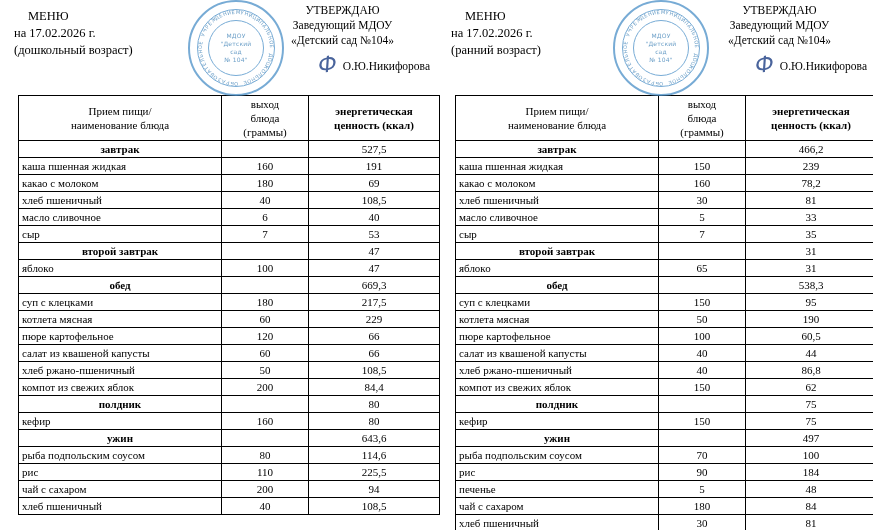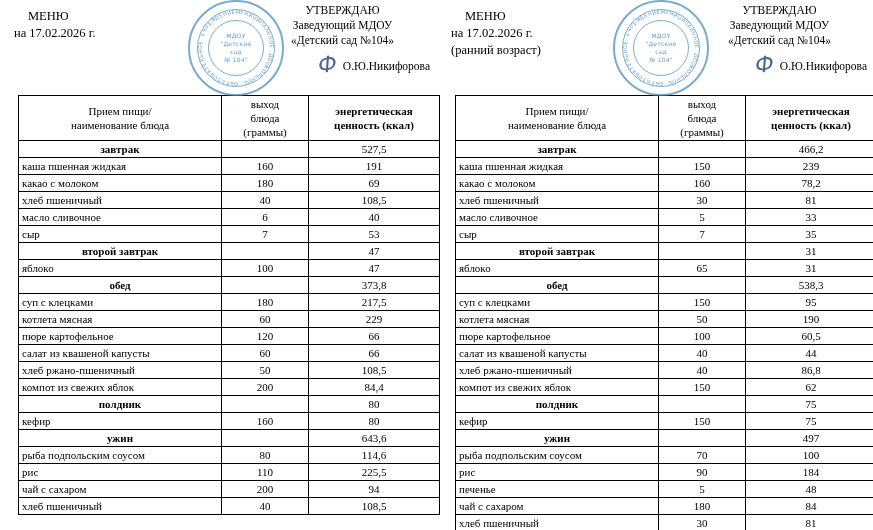--- a/index.html
+++ b/index.html
@@ -170,20 +170,21 @@
 <body>
 
 <div class="page">
   <div class="divider"></div>
 
   <div class="panel panel-left">
     <div class="header">
       <div class="menu-title">
         <div class="l1">МЕНЮ</div>
         <div>на 17.02.2026 г.</div>
+        <div>(дошкольный возраст)</div>
       </div>
 
       <div class="stamp left-stamp">
         <div class="stamp-ring-text">
             <span style="transform: rotate(-90deg) translate(39px) rotate(90deg);">М</span>
             <span style="transform: rotate(-82.9412deg) translate(39px) rotate(90deg);">У</span>
             <span style="transform: rotate(-75.8824deg) translate(39px) rotate(90deg);">Н</span>
             <span style="transform: rotate(-68.8235deg) translate(39px) rotate(90deg);">И</span>
             <span style="transform: rotate(-61.7647deg) translate(39px) rotate(90deg);">Ц</span>
             <span style="transform: rotate(-54.7059deg) translate(39px) rotate(90deg);">И</span>
@@ -307,21 +308,21 @@
             <td class="num">47</td>
           </tr>
           <tr>
             <td class="dish">яблоко</td>
             <td class="num">100</td>
             <td class="num">47</td>
           </tr>
           <tr class="section-row">
             <td class="section">обед</td>
             <td class="num"></td>
-            <td class="num">373,8</td>
+            <td class="num">669,3</td>
           </tr>
           <tr>
             <td class="dish">суп с клецками</td>
             <td class="num">180</td>
             <td class="num">217,5</td>
           </tr>
           <tr>
             <td class="dish">котлета мясная</td>
             <td class="num">60</td>
             <td class="num">229</td>

